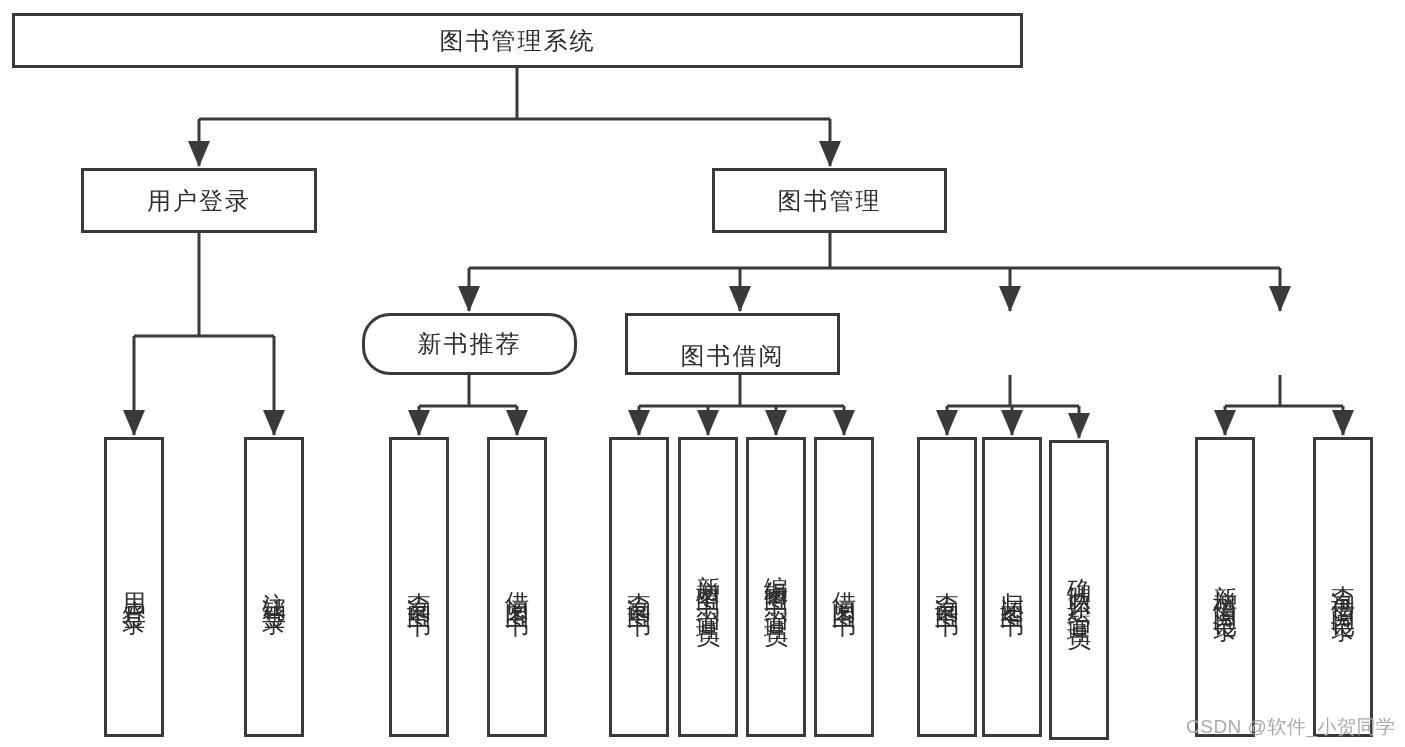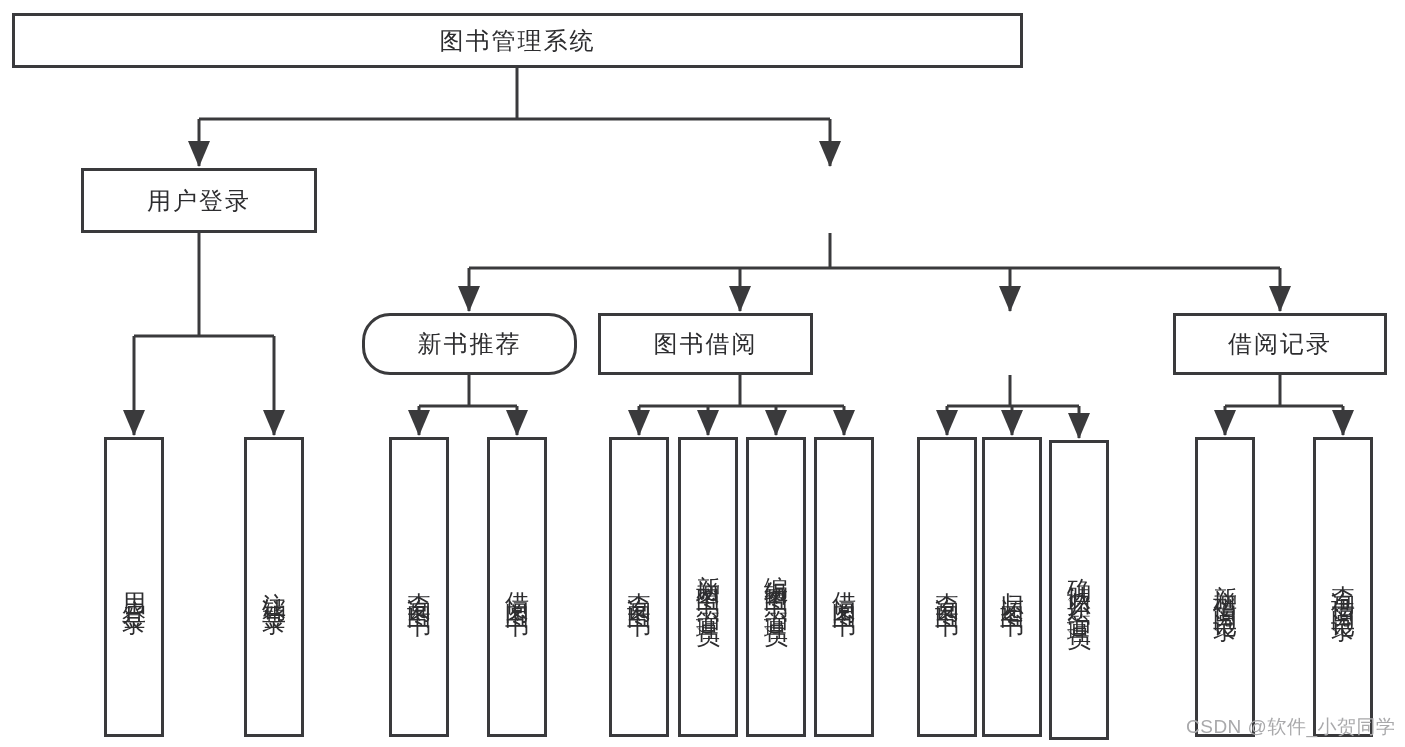--- a/index.html
+++ b/index.html
@@ -101,29 +101,29 @@
     <line x1="1343" y1="406" x2="1343" y2="435" marker-end="url(#ah)"></line>
   </svg>
 
   <div class="node hnode" style="left:12px;top:13px;width:1011px;height:55px;">
     <span>图书管理系统</span>
   </div>
 
   <div class="node hnode" style="left:81px;top:168px;width:236px;height:65px;">
     <span>用户登录</span>
   </div>
+  <div class="node hnode" style="left:712px;top:168px;width:235px;height:65px;">
+    <span>图书管理</span>
+  </div>
 
   <div class="node hnode" style="left:362px;top:313px;width:215px;height:62px;border-radius:28px;">
     <span>新书推荐</span>
   </div>
-  <div class="node hnode" style="left:598px;top:313px;width:215px;height:62px;">
+  <div class="node hnode" style="left:625px;top:313px;width:215px;height:62px;align-items:flex-end;">
     <span>图书借阅</span>
-  </div>
-  <div class="node hnode" style="left:1173px;top:313px;width:214px;height:62px;">
-    <span>借阅记录</span>
   </div>
 
   <div class="node vnode" style="left:104px;top:437px;width:60px;height:300px;">
     <span>用户登录</span>
   </div>
   <div class="node vnode" style="left:244px;top:437px;width:60px;height:300px;">
     <span>注销登录</span>
   </div>
 
   <div class="node vnode" style="left:389px;top:437px;width:60px;height:300px;">

